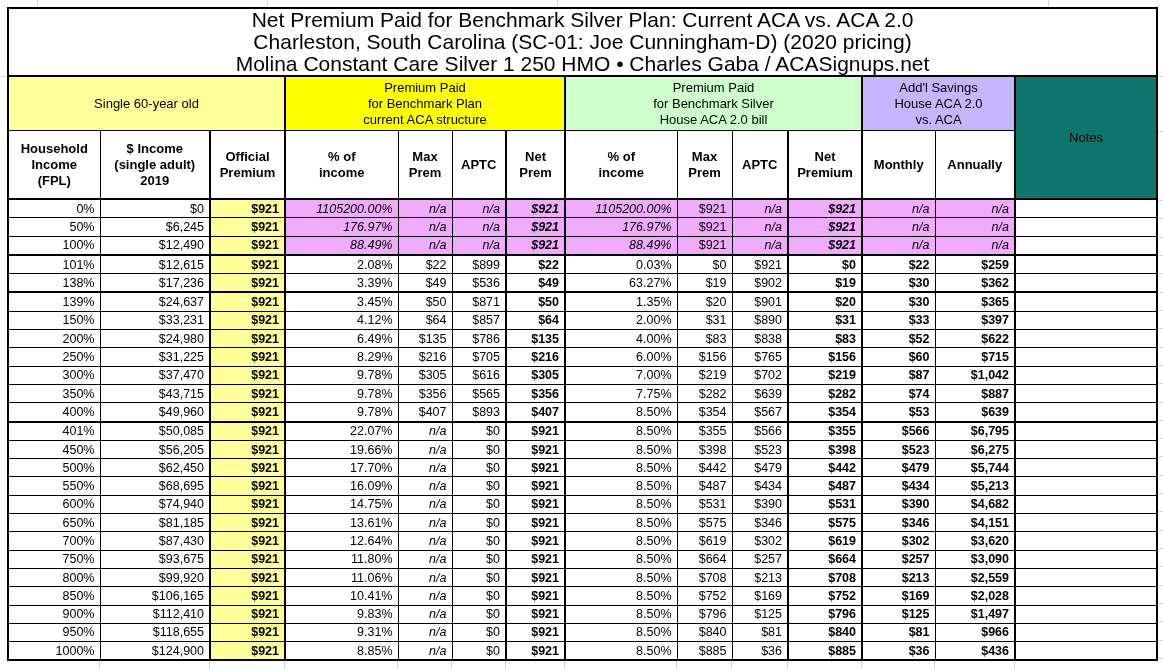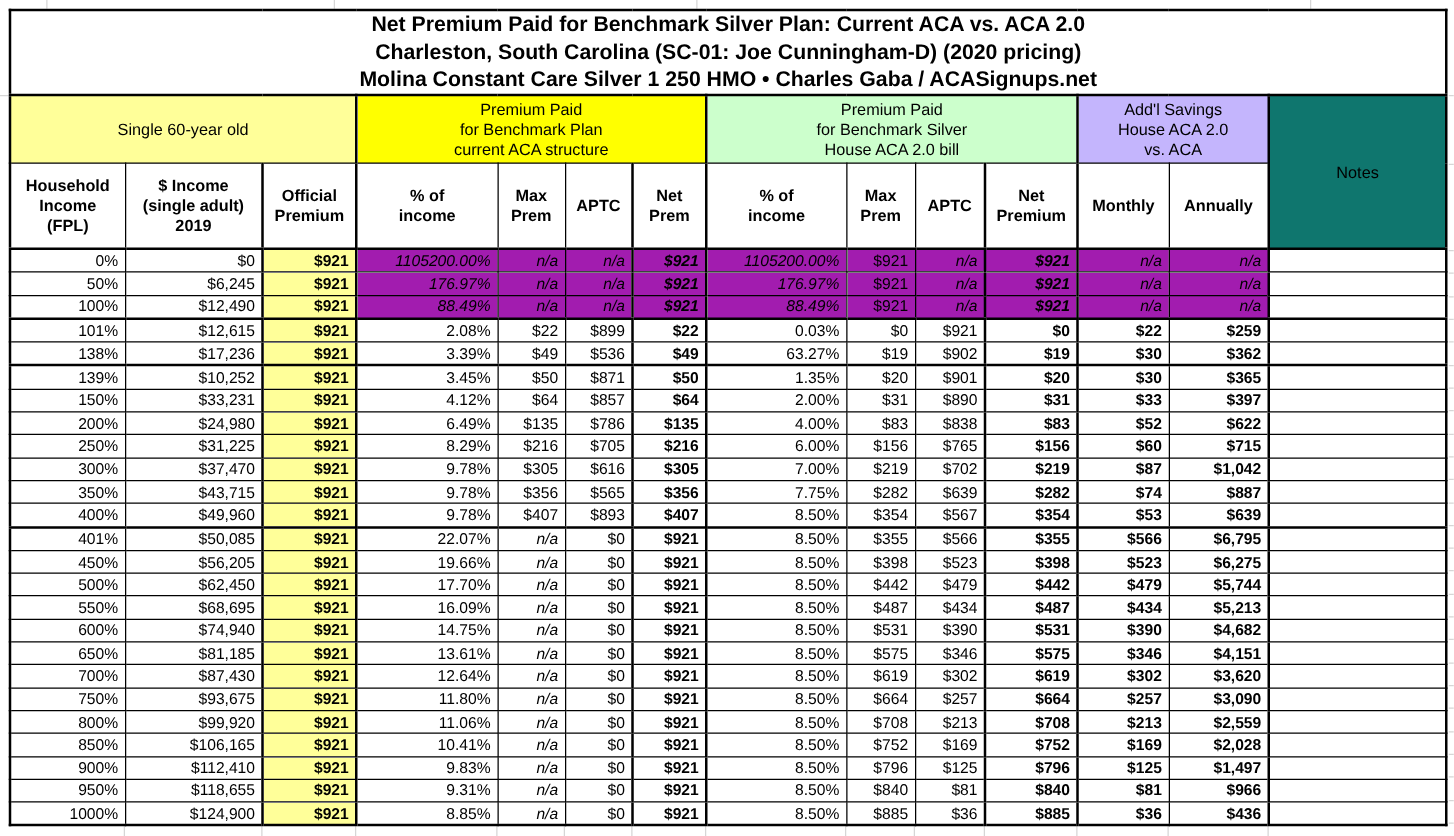--- a/index.html
+++ b/index.html
@@ -6,21 +6,21 @@
   body{width:1163px;height:669px;background:#ffffff;font-family:"Liberation Sans",sans-serif;overflow:hidden;}
   .stage{position:relative;width:1163px;height:669px;background:#ffffff;}
   
   .gl{position:absolute;background:#d6d6d6;}
   
   table.sheet{position:absolute;left:7px;top:7px;width:1150px;border-collapse:collapse;table-layout:fixed;
               border:2px solid #000;font-size:12.5px;color:#000;}
   td{border:1px solid #000;vertical-align:middle;overflow:hidden;padding:0;}
   
   .row-title td{height:66px;border-bottom-width:2px;background:#ffffff;text-align:center;}
-  .title-cell div{font-weight:bold;font-size:17px;line-height:22px;}
+  .title-cell div{font-weight:normal;font-size:21px;line-height:22px;}
   
   .row-groups td{height:53px;text-align:center;font-weight:normal;font-size:13px;line-height:16px;white-space:pre-line;}
   .g-demo{background:#FFFF99;font-size:17px;}
   .g-aca{background:#FFFF00;border-left-width:2px;border-right-width:2px;}
   .g-h{background:#CCFFCC;border-right-width:2px;}
   .g-s{background:#c4b5fd;}
   .g-notes{background:#0f766e;border-left-width:2px;border-bottom-width:2px;font-size:13px;}
   
   .row-headers td{height:67px;text-align:center;font-weight:bold;font-size:13px;line-height:16px;
                   white-space:pre-line;background:#ffffff;border-bottom-width:2px;}
@@ -29,21 +29,21 @@
   .h-hnet{background:#CCFFCC;border-left-width:2px;border-right-width:2px;}
   .h-monthly,.h-annually{background:#CCFFCC;}
   
   tr.data-row td{height:17.3px;text-align:right;padding-right:5px;background:#ffffff;}
   .c-official{background:#FFFF99 !important;font-weight:bold;border-left-width:2px;border-right-width:2px;}
   .c-aca_net{background:#FFFF00;font-weight:bold;border-left-width:2px;border-right-width:2px;}
   .c-h_net{background:#CCFFCC;font-weight:bold;border-left-width:2px;border-right-width:2px;}
   .c-monthly,.c-annually{background:#CCFFCC;font-weight:bold;}
   .c-notes{border-left-width:2px;background:#ffffff !important;}
   td.na{text-align:center;font-style:italic;padding-right:0;font-weight:normal !important;}
-  tr.pink td:nth-child(n+4){background:#a21caf;}
+  tr.pink td:nth-child(n+4){background:#f0abfc;}
   tr.pink .c-aca_pct,tr.pink .c-h_pct{font-style:italic;}
   tr.pink .c-aca_net,tr.pink .c-h_net{font-style:italic;font-weight:bold;}
   tr.thickB td{border-bottom-width:2px;}
 </style>
 </head>
 <body>
 
 <div class="stage">
   <div id="margin-gridlines">
       <div class="gl" style="left: 37px; top: 0px; width: 1px; height: 7px;"></div>
@@ -233,21 +233,21 @@
           <td class="c-h_pct">63.27%</td>
           <td class="c-h_max">$19</td>
           <td class="c-h_aptc">$902</td>
           <td class="c-h_net">$19</td>
           <td class="c-monthly">$30</td>
           <td class="c-annually">$362</td>
           <td class="c-notes"></td>
         </tr>
         <tr class="data-row">
           <td class="c-fpl">139%</td>
-          <td class="c-income">$10,252</td>
+          <td class="c-income">$24,637</td>
           <td class="c-official">$921</td>
           <td class="c-aca_pct">3.45%</td>
           <td class="c-aca_max">$50</td>
           <td class="c-aca_aptc">$871</td>
           <td class="c-aca_net">$50</td>
           <td class="c-h_pct">1.35%</td>
           <td class="c-h_max">$20</td>
           <td class="c-h_aptc">$901</td>
           <td class="c-h_net">$20</td>
           <td class="c-monthly">$30</td>

